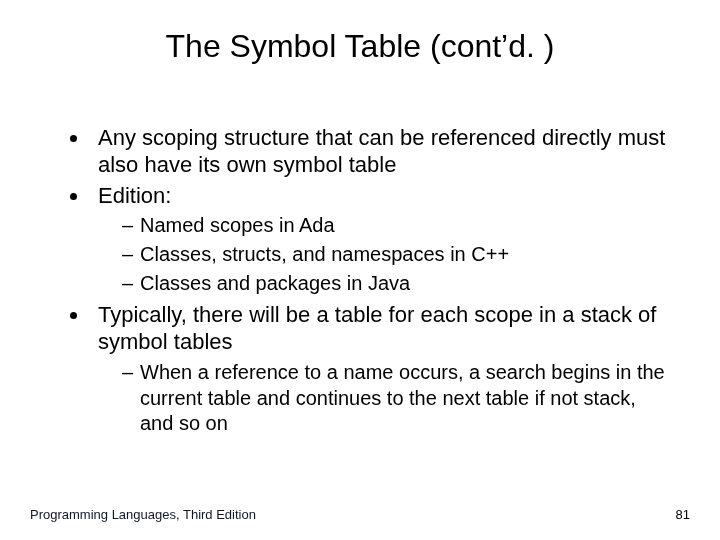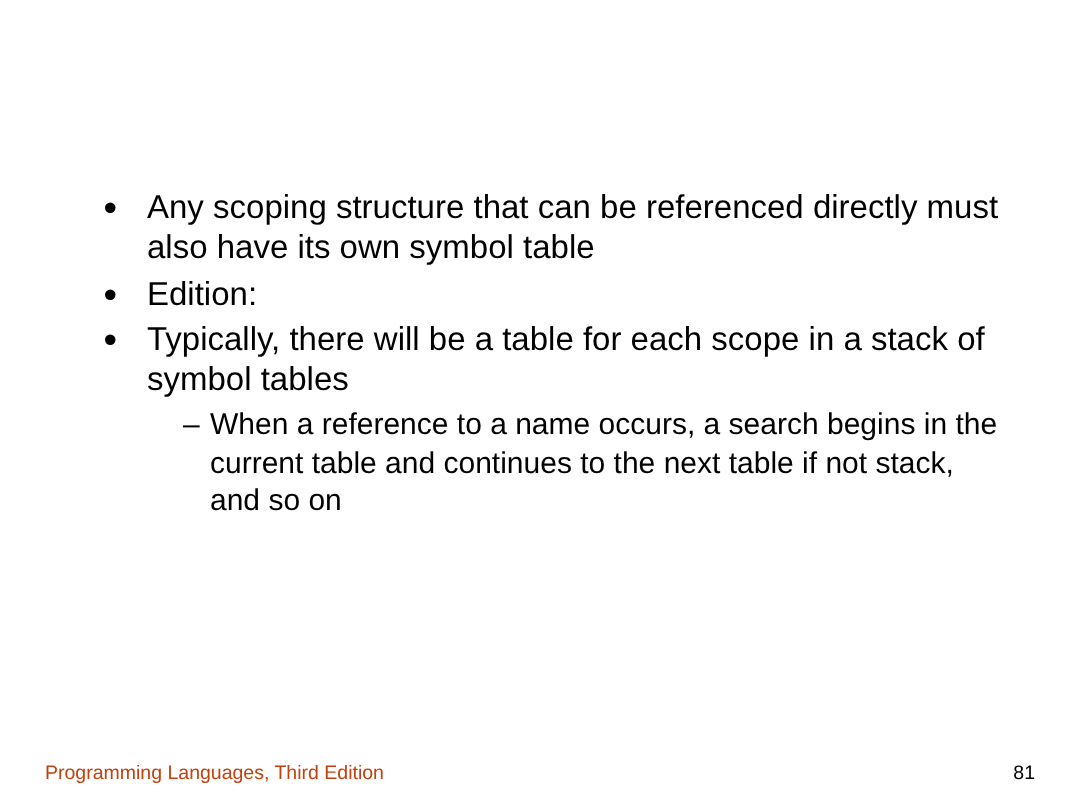--- a/index.html
+++ b/index.html
@@ -60,42 +60,48 @@
     content: "–";
     position: absolute;
     left: 0;
     top: 0;
   }
   .footer-left {
     position: absolute;
     left: 30px;
     bottom: 18px;
     font-size: 13px;
-    color: #c2410c;
+    color: #0f172a;
   }
   .footer-right {
     position: absolute;
     right: 30px;
     bottom: 18px;
     font-size: 13px;
     color: #000;
   }
 </style>
 </head>
 <body>
 
 <div class="slide">
+  <div class="title">The Symbol Table (cont’d. )</div>
 
   <div class="content">
     <ul class="top">
       <li>
         <span>Any scoping structure that can be referenced directly must also have its own symbol table</span>
       </li>
       <li>
         <span>Edition:</span>
+        <ul class="sub">
+          <li><span>Named scopes in Ada</span></li>
+          <li><span>Classes, structs, and namespaces in C++</span></li>
+          <li><span>Classes and packages in Java</span></li>
+        </ul>
       </li>
       <li>
         <span>Typically, there will be a table for each scope in a stack of symbol tables</span>
         <ul class="sub">
           <li><span>When a reference to a name occurs, a search begins in the current table and continues to the next table if not stack, and so on</span></li>
         </ul>
       </li>
     </ul>
   </div>
 

